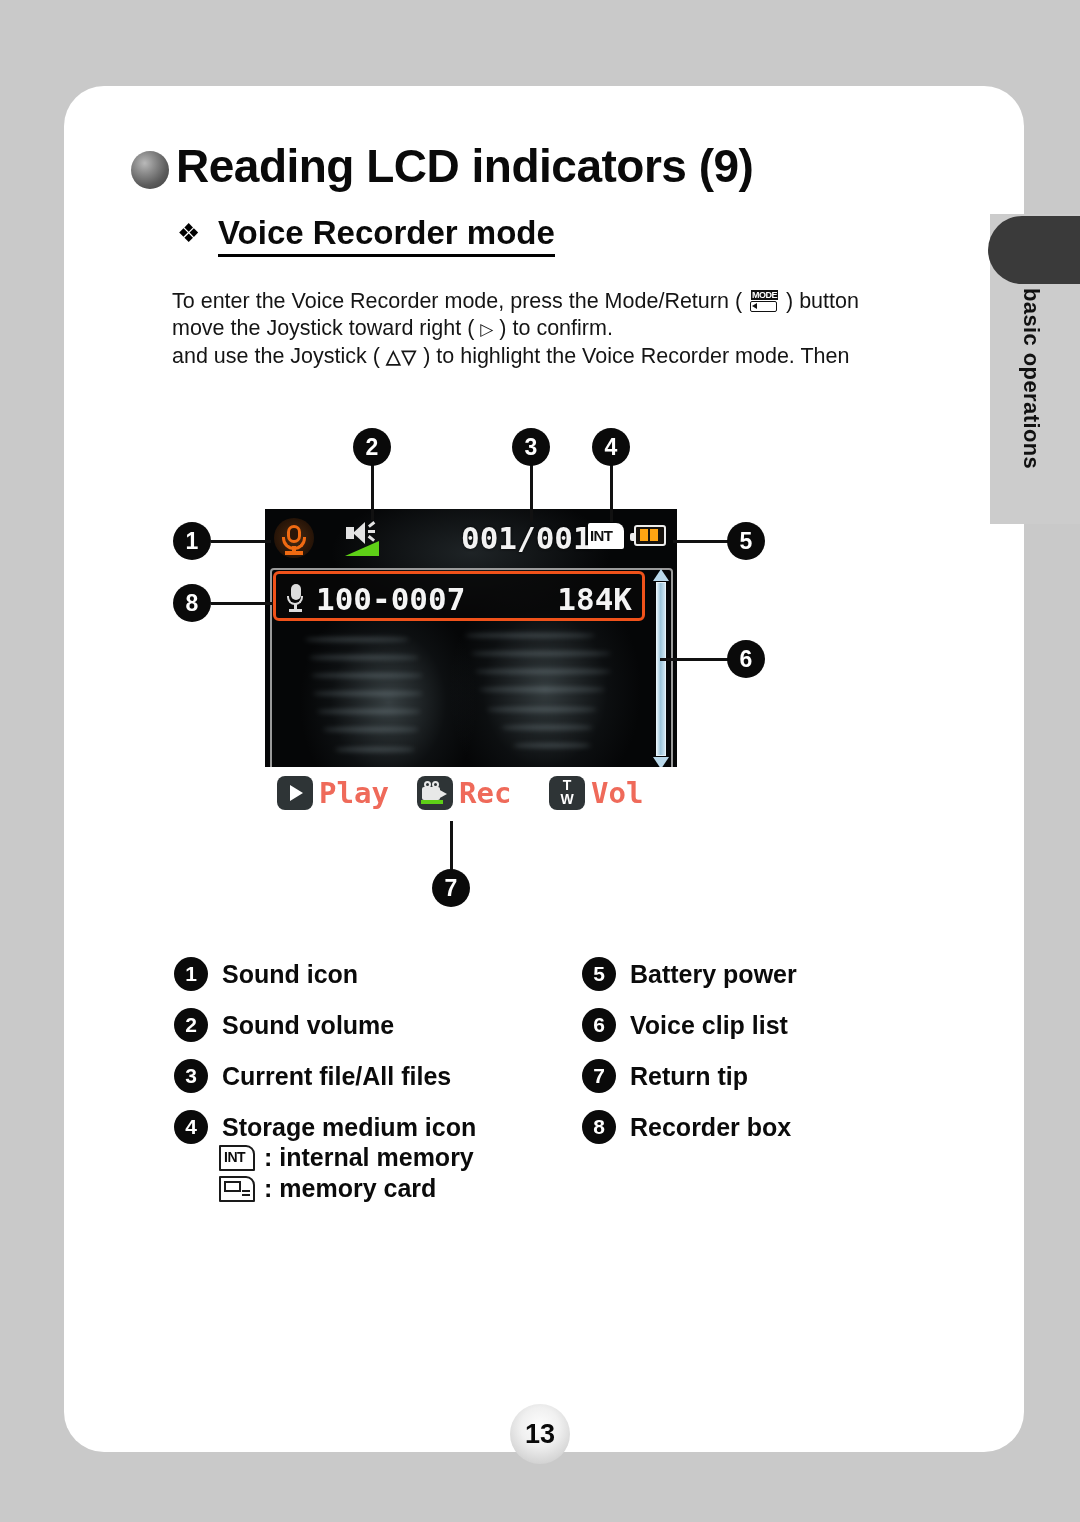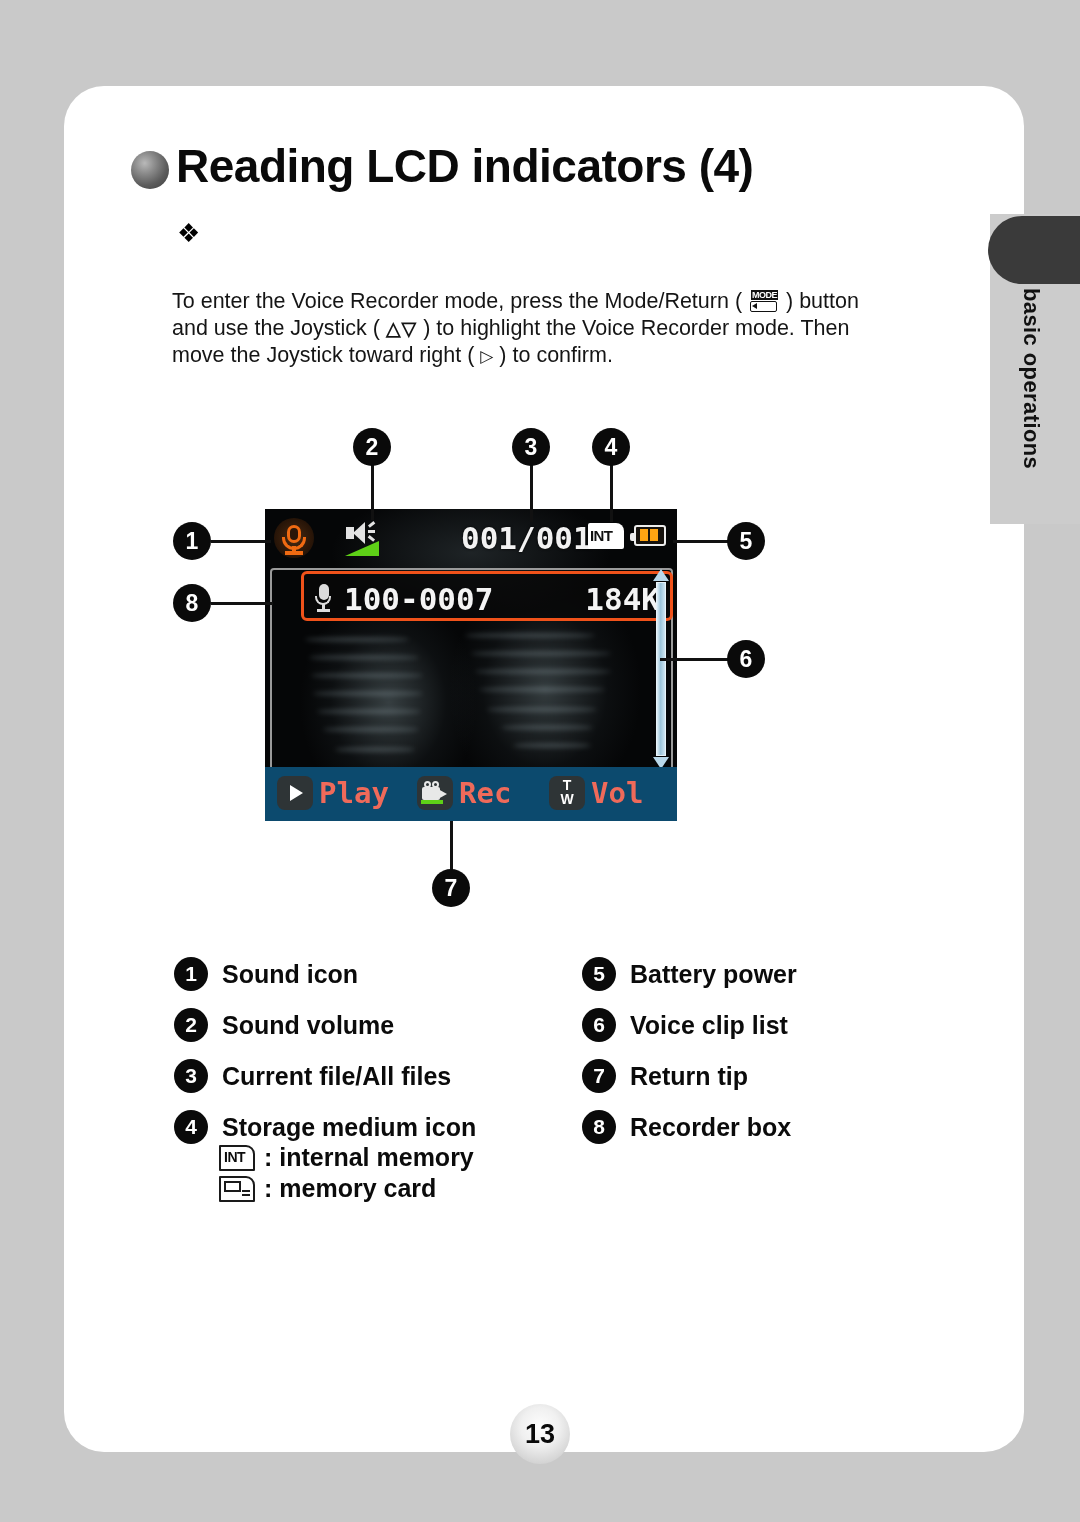--- a/index.html
+++ b/index.html
@@ -247,21 +247,20 @@
   .batt .c1 { left: 4px; }
   .batt .c2 { left: 14px; }
 
   
   .hl-row {
     position: absolute; left: 8px; top: 62px;
     width: 372px; height: 50px;
     border: 3px solid #f0521a;
     border-radius: 6px;
     background: rgba(8,8,8,0.75);
-    margin-left: 28px;
   }
   .hl-row .mic {
     position: absolute; left: 10px; top: 10px; width: 20px; height: 30px;
   }
   .hl-row .mic .mh {
     position: absolute; left: 5px; top: 0;
     width: 10px; height: 16px; border-radius: 5px; background: #dcdcdc;
   }
   .hl-row .mic .ma {
     position: absolute; left: 1px; top: 12px;
@@ -306,21 +305,21 @@
     position: absolute; left: 5px; top: 59px;
     width: 403px; height: 206px;
     border: 2px solid #9a9a9a;
     border-radius: 4px;
   }
 
   
   .tipbar {
     position: absolute; left: 0; bottom: 0;
     width: 412px; height: 54px;
-    background: #0c4a6e;
+    background: #ffffff;
   }
   .tip { position: absolute; top: 9px; height: 36px; }
   .tip .ic {
     position: absolute; left: 0; top: 0;
     width: 36px; height: 34px;
     background: #2e3436;
     border-radius: 8px;
   }
   .tip .lbl {
     position: absolute; left: 42px; top: 0;
@@ -453,42 +452,43 @@
 
 <div id="root">
 
   <div class="page-card"></div>
 
   <div class="side-strip"></div>
   <div class="side-tab"></div>
   <div class="side-label">basic operations</div>
 
   <div class="h-bullet"></div>
-  <div class="h-title">Reading LCD indicators (4)</div>
+  <div class="h-title">Reading LCD indicators (9)</div>
   <div class="sub-diamond">❖</div>
+  <div class="h-sub">Voice Recorder mode</div>
 
   <div class="para">
     <span class="ln">
       <span>To enter the Voice Recorder mode, press the Mode/Return (</span>
       <span class="gl-mode">
         <span class="m-top">MODE</span>
         <span class="m-bot"></span>
         <span class="m-arrow"></span>
       </span>
       <span>) button</span>
     </span>
     <span class="ln">
+      <span>move the Joystick toward right (</span>
+      <span class="gl-right">▷</span>
+      <span>) to confirm.</span>
+    </span>
+    <span class="ln">
       <span>and use the Joystick (</span>
       <span class="gl-ud">△▽</span>
       <span>) to highlight the Voice Recorder mode. Then</span>
-    </span>
-    <span class="ln">
-      <span>move the Joystick toward right (</span>
-      <span class="gl-right">▷</span>
-      <span>) to confirm.</span>
     </span>
   </div>
 
   <div class="lcd">
     <div class="lcd-photo"></div>
     <div class="ribs">
       <div class="rib" style="left:40px;  top:128px; width:104px;"></div>
       <div class="rib" style="left:44px;  top:146px; width:110px;"></div>
       <div class="rib" style="left:46px;  top:164px; width:112px;"></div>
       <div class="rib" style="left:48px;  top:182px; width:110px;"></div>

